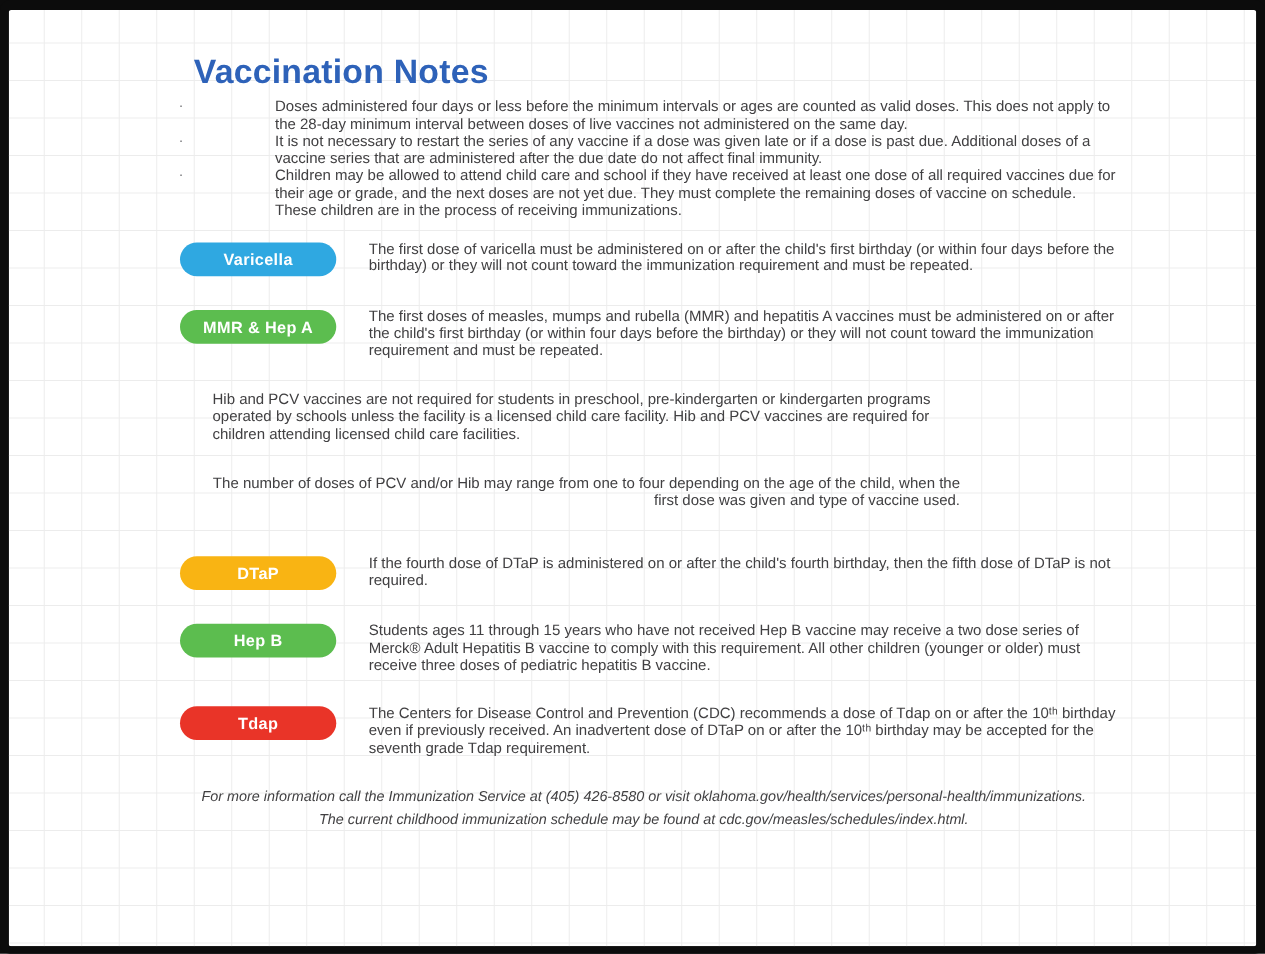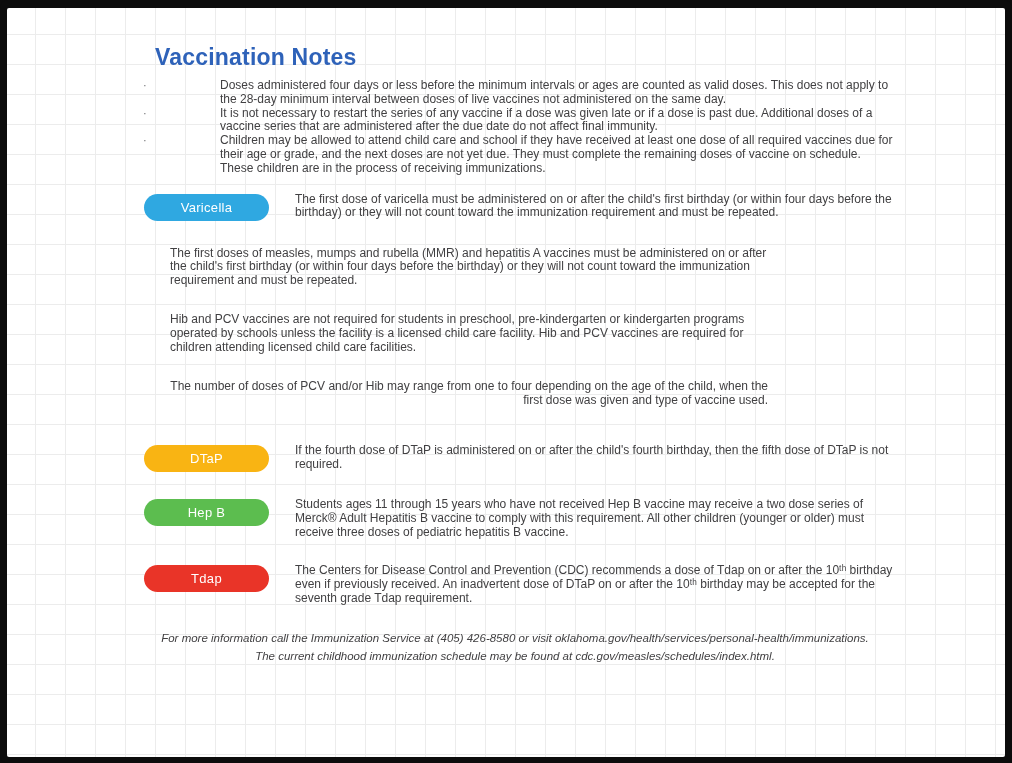--- a/index.html
+++ b/index.html
@@ -27,21 +27,21 @@
     border-radius: 2px;
     color: #414042;
   }
   .content {
     position: absolute;
     left: 130px; top: 36px;
     width: 756px;
   }
   h1.title {
     margin: 0 0 9px 18px;
-    font-size: 23px;
+    font-size: 27px;
     line-height: 26px;
     font-weight: bold;
     letter-spacing: 0.2px;
   }
   .bullets { margin: 0; }
   .bullet-item {
     display: flex;
     font-size: 12px;
     line-height: 13.8px;
   }
@@ -62,21 +62,21 @@
   }
   .pill {
     flex: 0 0 125px;
     width: 125px; height: 27px;
     border-radius: 14px;
     display: flex;
     align-items: center;
     justify-content: center;
     color: #ffffff;
     font-size: 13px;
-    font-weight: normal;
+    font-weight: bold;
     letter-spacing: 0.3px;
     margin-top: 1px;
   }
   .sec-text {
     margin-left: 26px;
     width: 598px;
     font-size: 12px;
     line-height: 13.8px;
   }
   .sec-text p { margin: 0; }
@@ -125,20 +125,23 @@
         <div class="row mb-varicella">
           <div class="pill" style="background-color: rgb(47, 168, 225);">
             <span>Varicella</span>
           </div>
           <div class="sec-text">
             <p>The first dose of varicella must be administered on or after the child's first birthday (or within four days before the birthday) or they will not count toward the immunization requirement and must be repeated.</p>
           </div>
         </div>
 
         <div class="row mb-mmr">
+          <div class="pill" style="background-color: rgb(92, 189, 79);">
+            <span>MMR &amp; Hep A</span>
+          </div>
           <div class="sec-text">
             <p>The first doses of measles, mumps and rubella (MMR) and hepatitis A vaccines must be administered on or after the child's first birthday (or within four days before the birthday) or they will not count toward the immunization requirement and must be repeated.</p>
           </div>
         </div>
 
         <div class="row mb-hib">
           <div class="sec-text">
             <p>Hib and PCV vaccines are not required for students in preschool, pre-kindergarten or kindergarten programs operated by schools unless the facility is a licensed child care facility. Hib and PCV vaccines are required for children attending licensed child care facilities.</p>
             <p>The number of doses of PCV and/or Hib may range from one to four depending on the age of the child, when the first dose was given and type of vaccine used.</p>
           </div>

